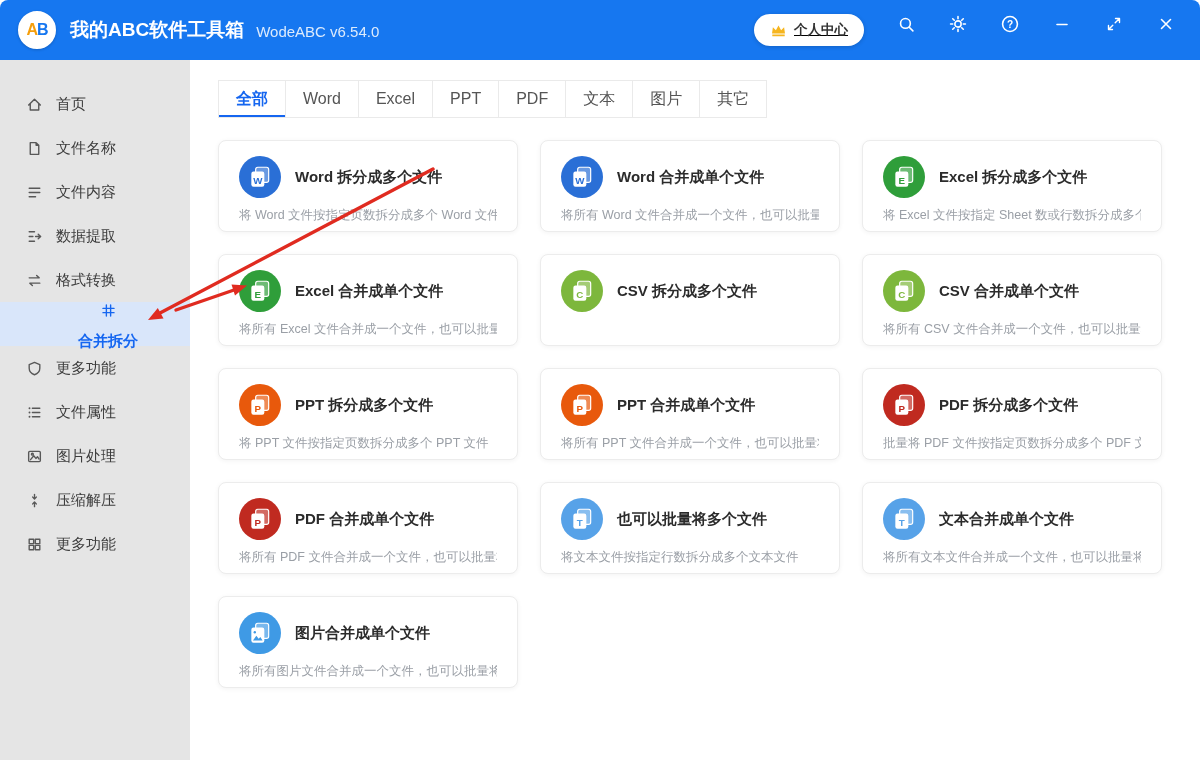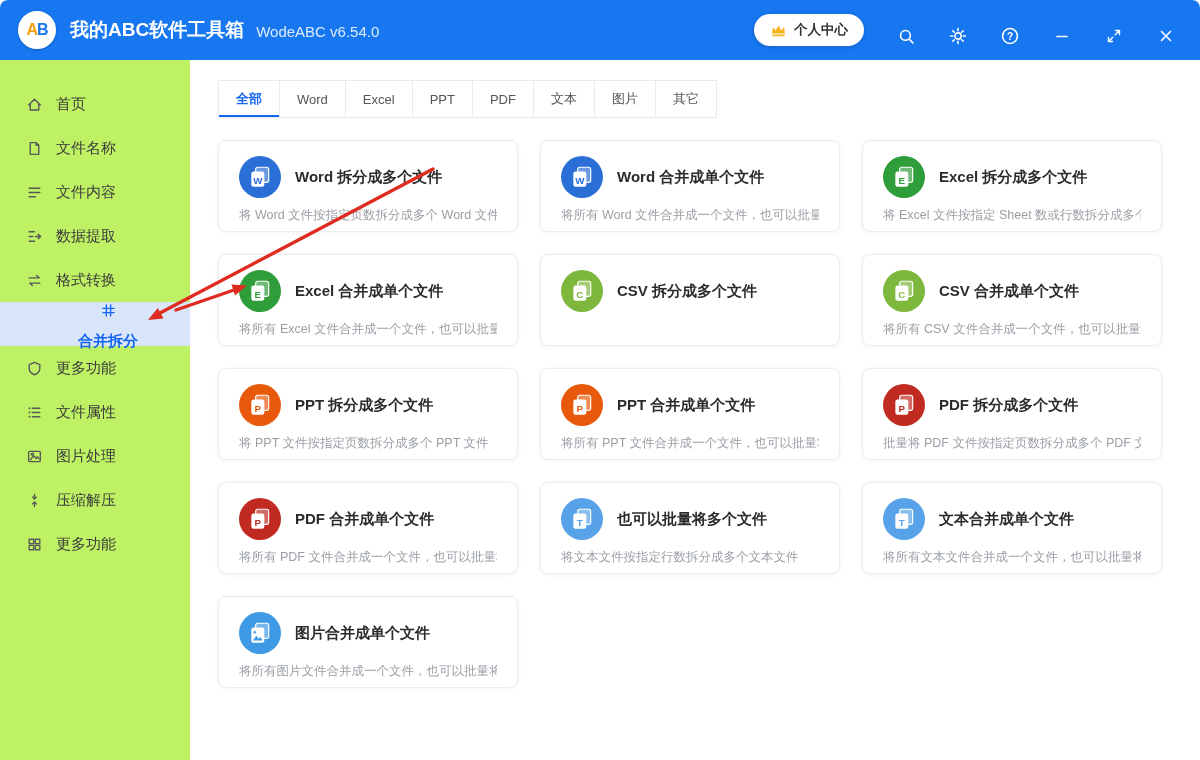--- a/index.html
+++ b/index.html
@@ -8,37 +8,37 @@
 
   
   .titlebar { position:absolute; top:0; left:0; right:0; height:60px; background:#1677f0;
               display:flex; align-items:center; padding:0 24px 0 18px; border-radius:8px 8px 0 0; }
   .logo { width:38px; height:38px; border-radius:50%; background:#fff; display:flex; align-items:center; justify-content:center;
           font-weight:800; font-size:16px; color:#1677f0; letter-spacing:-1px; box-shadow:0 1px 3px rgba(0,0,0,.2);
           border:2px solid #ffffff; }
   .logo span.a { color:#f59e0b; } .logo span.b { color:#1677f0; }
   .app-title { color:#fff; font-size:19px; font-weight:700; margin-left:14px; }
   .version { color:rgba(255,255,255,.85); font-size:15px; margin-left:12px; margin-top:2px; }
-  .tb-right { margin-left:auto; display:flex; align-items:flex-end; gap:32px; }
+  .tb-right { margin-left:auto; display:flex; align-items:flex-start; gap:32px;text-decoration:underline; }
   .user-center { display:flex; align-items:center; gap:7px; background:#fff; border-radius:17px; height:32px; padding:0 16px;
                  font-size:13.5px; color:#333; font-weight:600; box-shadow:0 1px 4px rgba(0,0,0,.18); cursor:pointer; }
   .tb-icon { width:20px; height:20px; display:flex; align-items:center; justify-content:center; color:#fff; cursor:pointer; }
   .tb-icon svg { display:block; }
 
   
-  .sidebar { position:absolute; top:60px; left:0; width:190px; bottom:0; background:#bef264; padding-top:22px; }
+  .sidebar { position:absolute; top:60px; left:0; width:190px; bottom:0; background:#e5e5e5; padding-top:22px; }
   .side-item { height:44px; display:flex; align-items:center; gap:13px; padding-left:26px; font-size:15px; color:#3c3c3c; cursor:pointer; }
   .side-item .sicon { width:17px; height:17px; color:#585858; display:flex; }
   .side-item.active { background:#d9e6fa; color:#1566f0; font-weight:700;flex-direction:column; }
   .side-item.active .sicon { color:#1566f0; }
 
   
   .main { position:absolute; top:60px; left:190px; right:0; bottom:0; background:#fff; padding:20px 0 0 28px; overflow:hidden; }
   .tabs { display:flex; }
-  .tab { height:38px; padding:0 17px; display:flex; align-items:center; font-size:13px; color:#555; background:#fff;
+  .tab { height:38px; padding:0 17px; display:flex; align-items:center; font-size:16px; color:#555; background:#fff;
          border:1px solid #eaeaea; margin-left:-1px; cursor:pointer; }
   .tab:first-child { margin-left:0; }
   .tab.active { color:#1566f0; font-weight:700; box-shadow:inset 0 -2px 0 #1566f0; }
 
   .cards { margin-top:22px; display:grid; grid-template-columns:repeat(3,300px); gap:22px; }
   .card { width:300px; height:92px; background:#fff; border:1px solid #ececec; border-radius:8px; padding:15px 20px 0 20px;
           box-shadow:0 1px 5px rgba(0,0,0,.05); cursor:pointer; }
   .card-head { display:flex; align-items:center; gap:14px; }
   .card-icon { width:42px; height:42px; border-radius:50%; display:flex; align-items:center; justify-content:center; flex:none; }
   .card-icon svg { display:block; }

